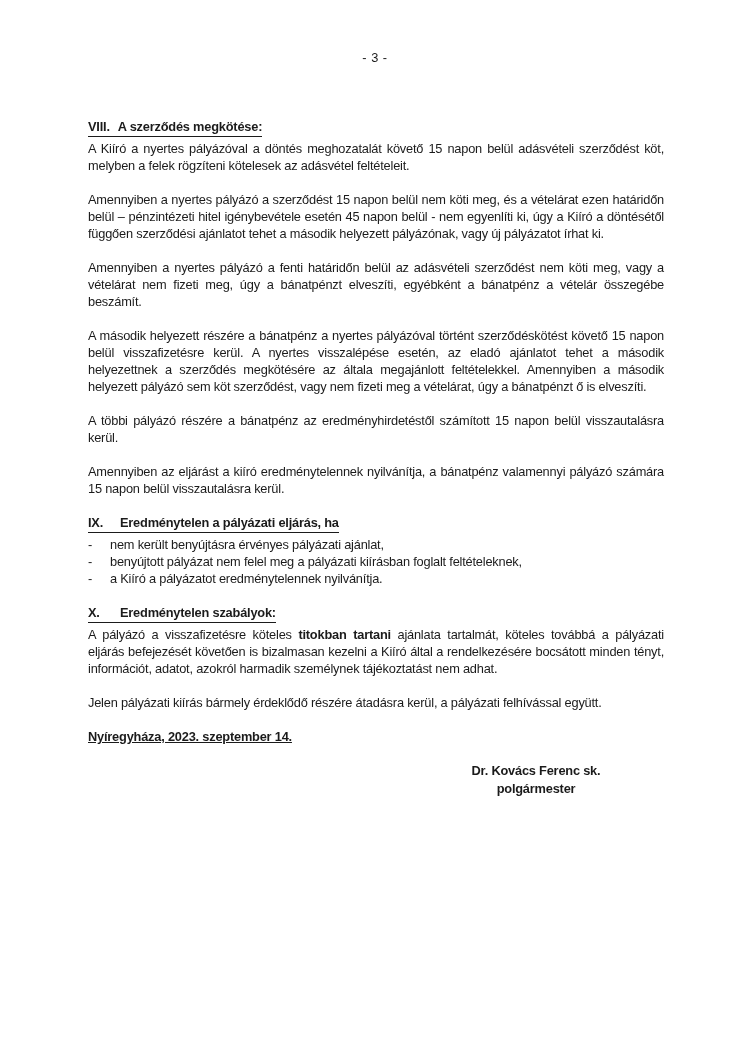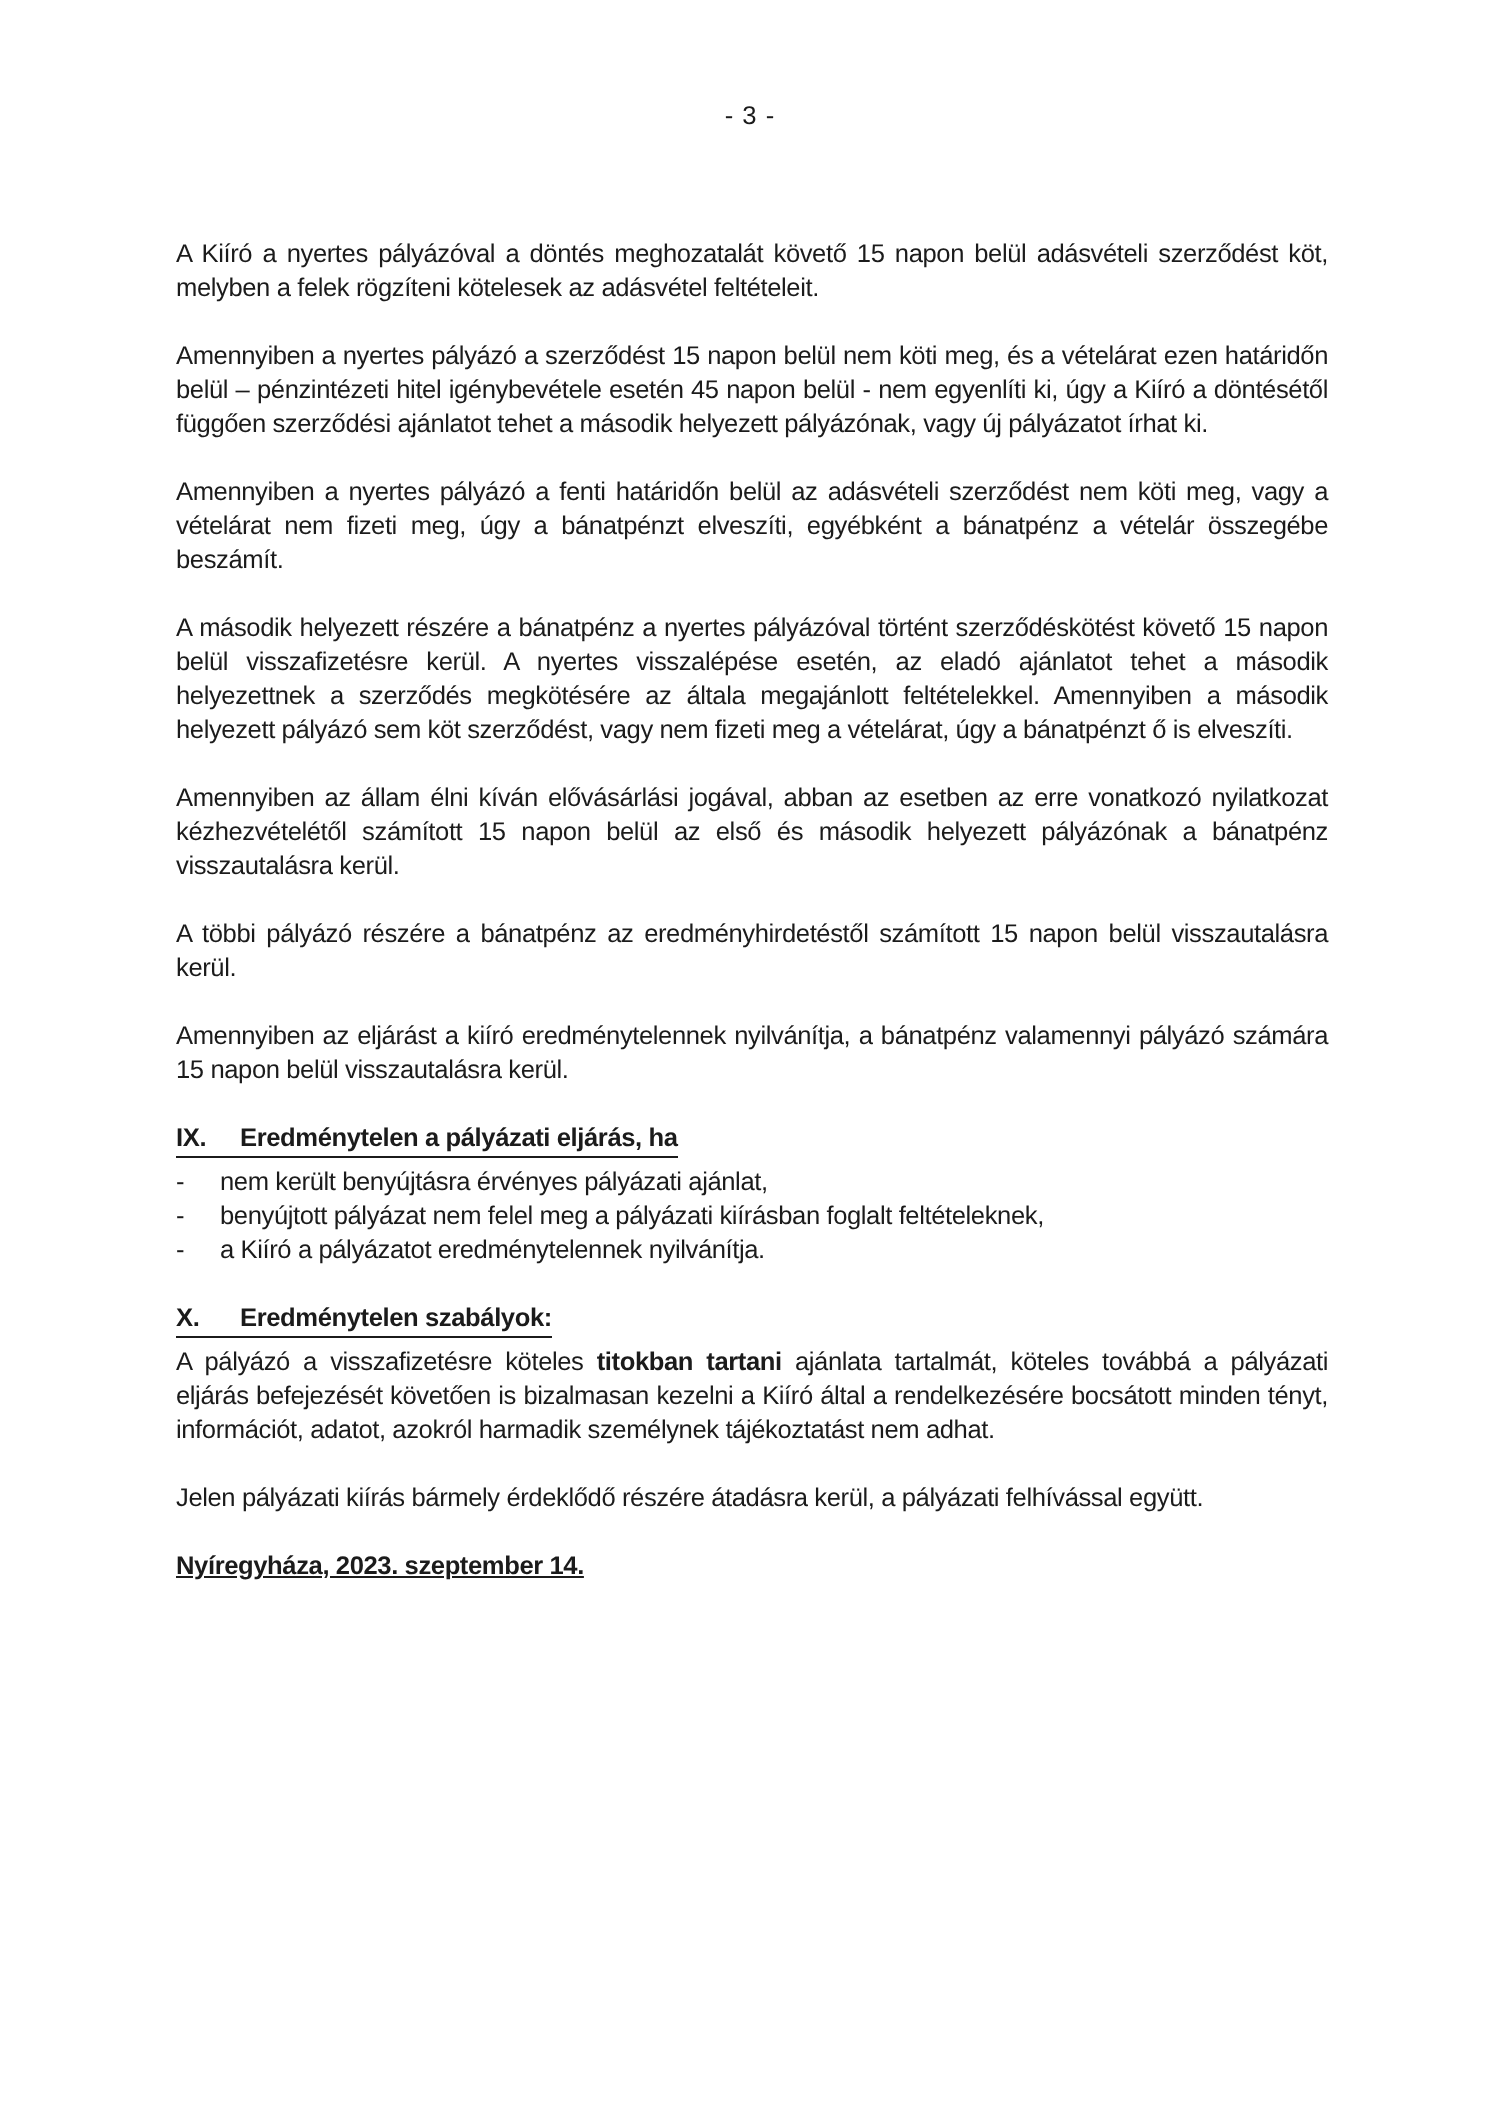--- a/index.html
+++ b/index.html
@@ -69,25 +69,25 @@
 </style>
 </head>
 <body>
 
 <div class="page">
 
   <div class="page-number">- 3 -</div>
 
   <div class="content">
 
+    <div class="heading"><span class="h-inner"><span class="hnum-sm">VIII.</span><span>A szerződés megkötése:</span></span></div>
     <p>A Kiíró a nyertes pályázóval a döntés meghozatalát követő 15 napon belül adásvételi szerződést köt, melyben a felek rögzíteni kötelesek az adásvétel feltételeit.</p>
     <p>Amennyiben a nyertes pályázó a szerződést 15 napon belül nem köti meg, és a vételárat ezen határidőn belül – pénzintézeti hitel igénybevétele esetén 45 napon belül - nem egyenlíti ki, úgy a Kiíró a döntésétől függően szerződési ajánlatot tehet a második helyezett pályázónak, vagy új pályázatot írhat ki.</p>
     <p>Amennyiben a nyertes pályázó a fenti határidőn belül az adásvételi szerződést nem köti meg, vagy a vételárat nem fizeti meg, úgy a bánatpénzt elveszíti, egyébként a bánatpénz a vételár összegébe beszámít.</p>
     <p>A második helyezett részére a bánatpénz a nyertes pályázóval történt szerződéskötést követő 15 napon belül visszafizetésre kerül. A nyertes visszalépése esetén, az eladó ajánlatot tehet a második helyezettnek a szerződés megkötésére az általa megajánlott feltételekkel. Amennyiben a második helyezett pályázó sem köt szerződést, vagy nem fizeti meg a vételárat, úgy a bánatpénzt ő is elveszíti.</p>
-    <p>Amennyiben az állam élni kíván elővásárlási jogával, abban az esetben az erre vonatkozó nyilatkozat kézhezvételétől számított 15 napon belül az első és második helyezett pályázónak a bánatpénz visszautalásra kerül.</p>
     <p>A többi pályázó részére a bánatpénz az eredményhirdetéstől számított 15 napon belül visszautalásra kerül.</p>
     <p>Amennyiben az eljárást a kiíró eredménytelennek nyilvánítja, a bánatpénz valamennyi pályázó számára 15 napon belül visszautalásra kerül.</p>
 
     <div class="heading"><span class="h-inner"><span class="hnum-wide">IX.</span><span>Eredménytelen a pályázati eljárás, ha</span></span></div>
     <div class="dash-list">
       <div class="dash-item">
         <span class="marker">-</span>
         <span class="item-text">nem került benyújtásra érvényes pályázati ajánlat,</span>
       </div>
       <div class="dash-item">
@@ -99,15 +99,19 @@
         <span class="item-text">a Kiíró a pályázatot eredménytelennek nyilvánítja.</span>
       </div>
     </div>
 
     <div class="heading"><span class="h-inner"><span class="hnum-wide">X.</span><span>Eredménytelen szabályok:</span></span></div>
     <p><span>A pályázó a visszafizetésre köteles </span><span class="bold-inline">titokban tartani</span><span> ajánlata tartalmát, köteles továbbá a pályázati eljárás befejezését követően is bizalmasan kezelni a Kiíró által a rendelkezésére bocsátott minden tényt, információt, adatot, azokról harmadik személynek tájékoztatást nem adhat.</span></p>
     <p>Jelen pályázati kiírás bármely érdeklődő részére átadásra kerül, a pályázati felhívással együtt.</p>
 
     <p class="date-line">Nyíregyháza, 2023. szeptember 14.</p>
 
+    <div class="signature">
+      <div>Dr. Kovács Ferenc sk.</div>
+      <div>polgármester</div>
+    </div>
 
   </div>
 </div>
 
 </body></html>

